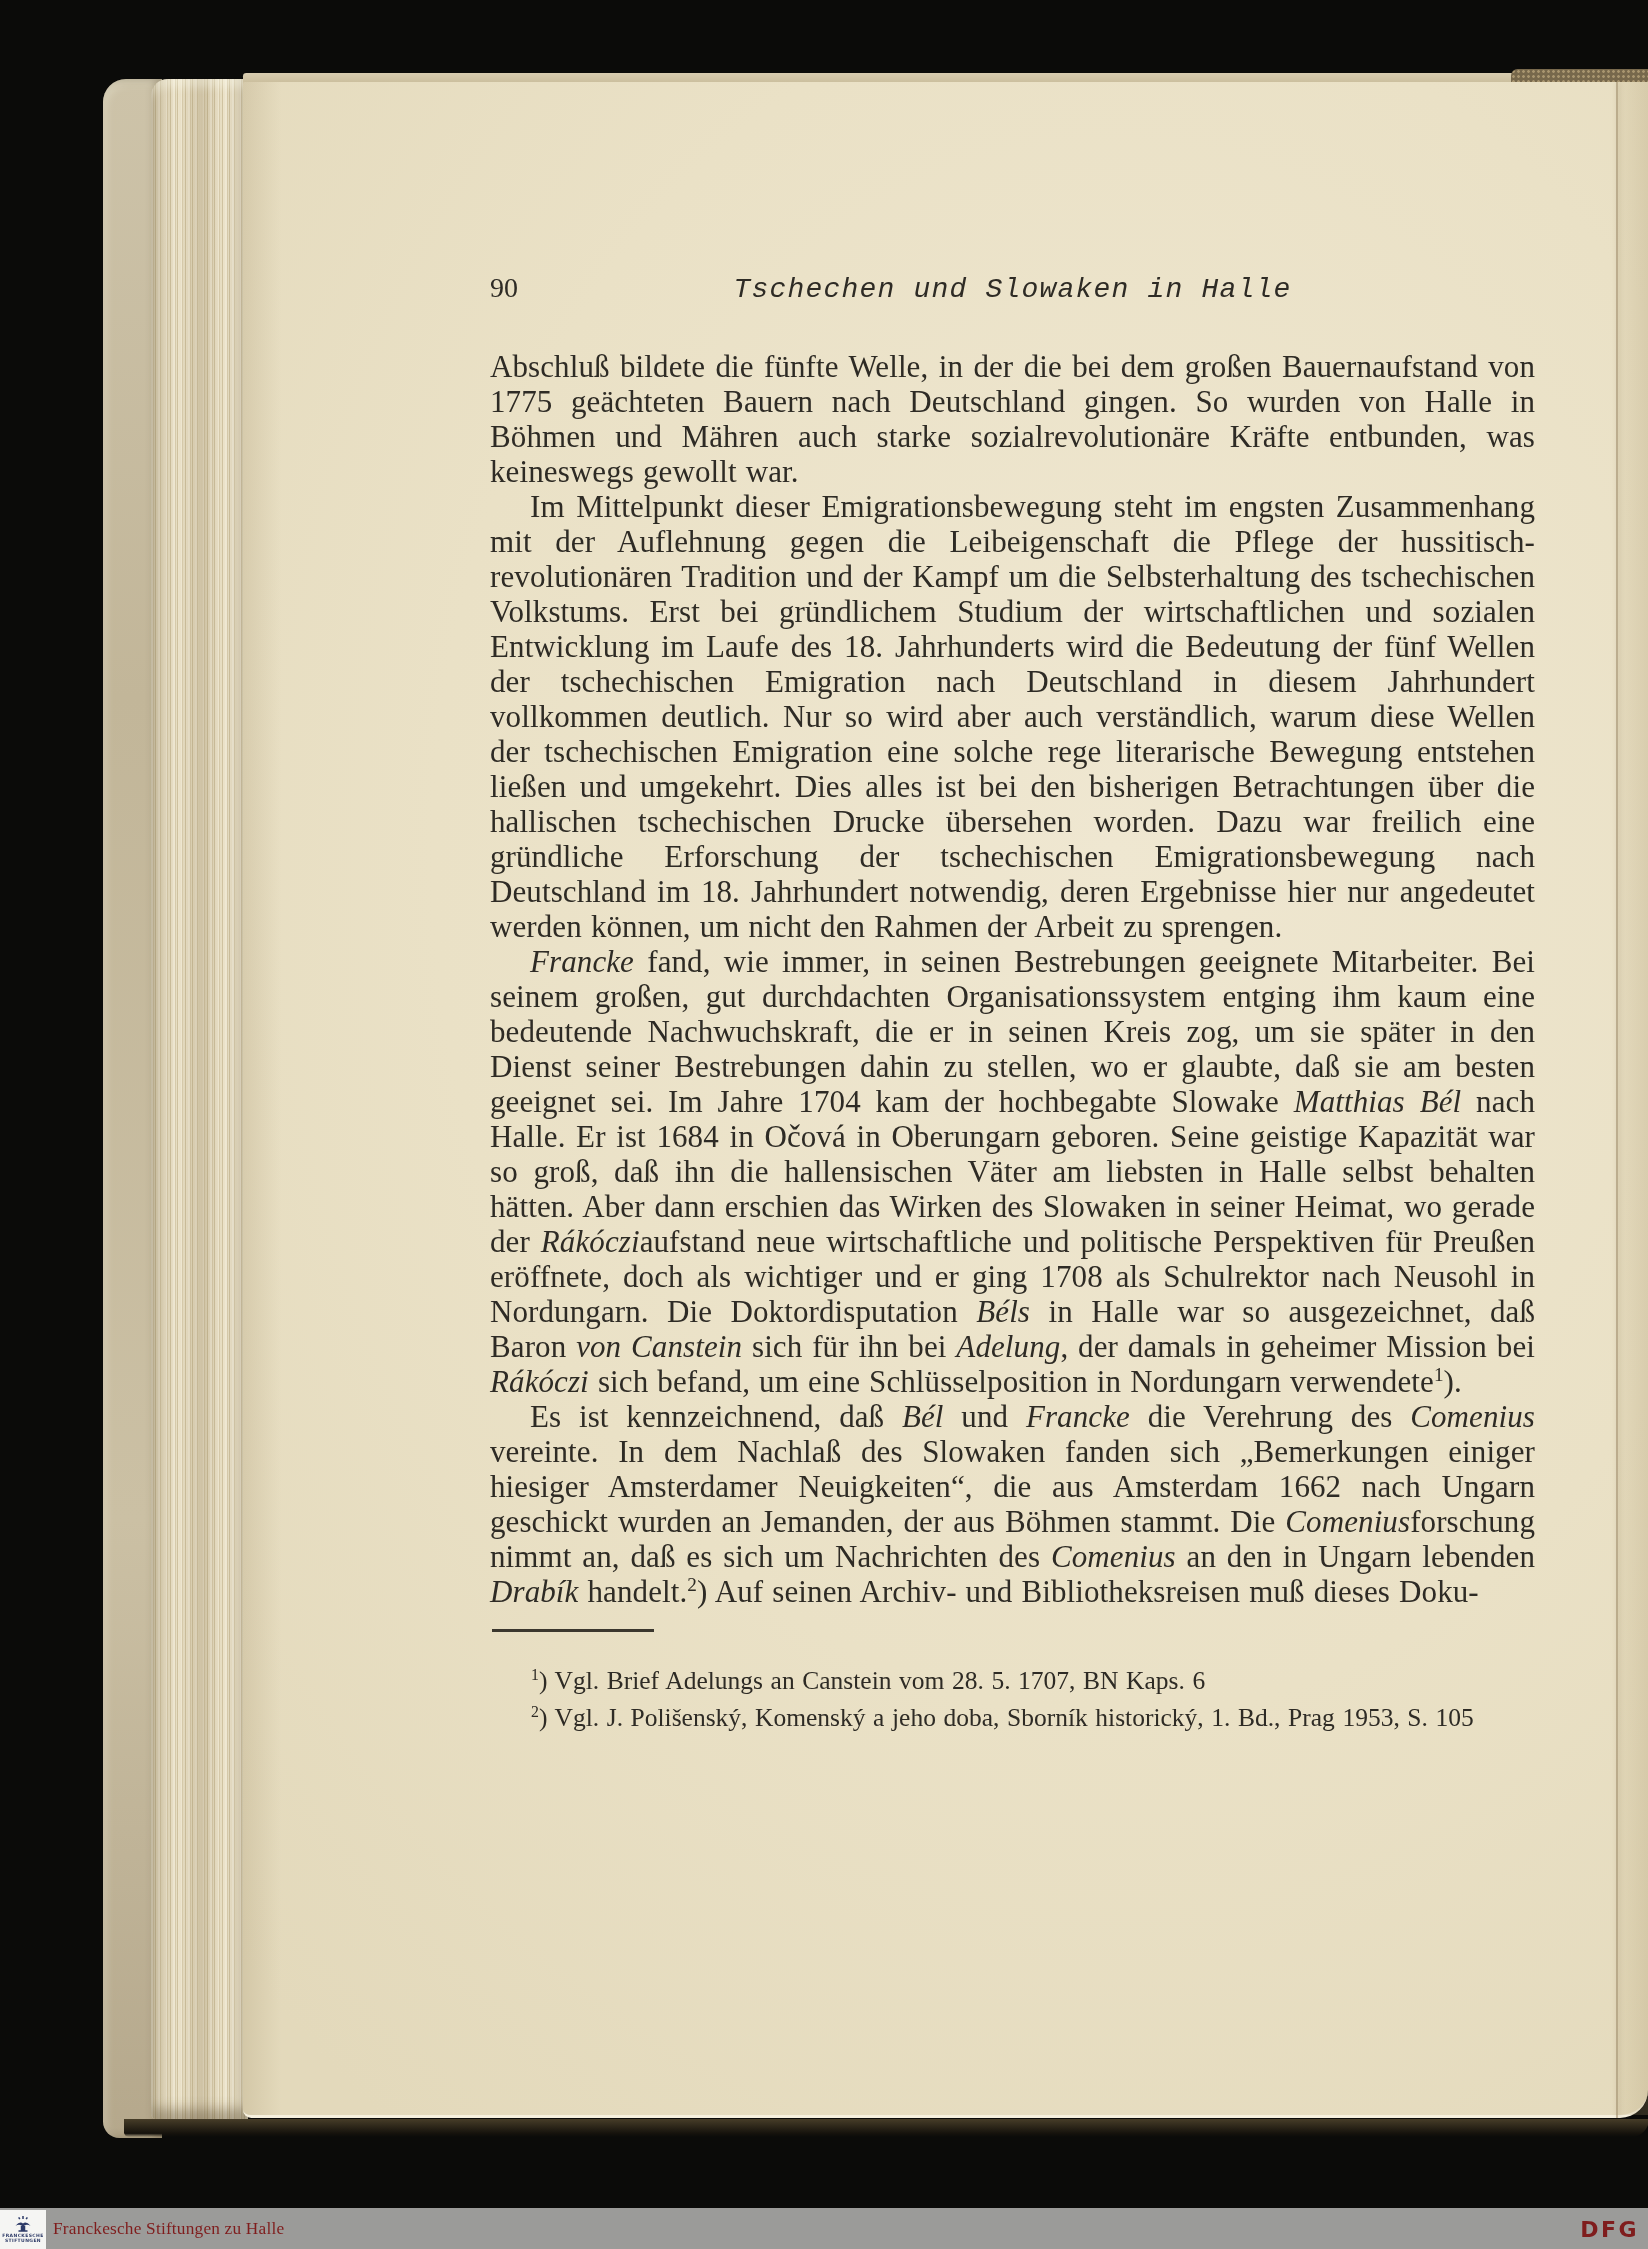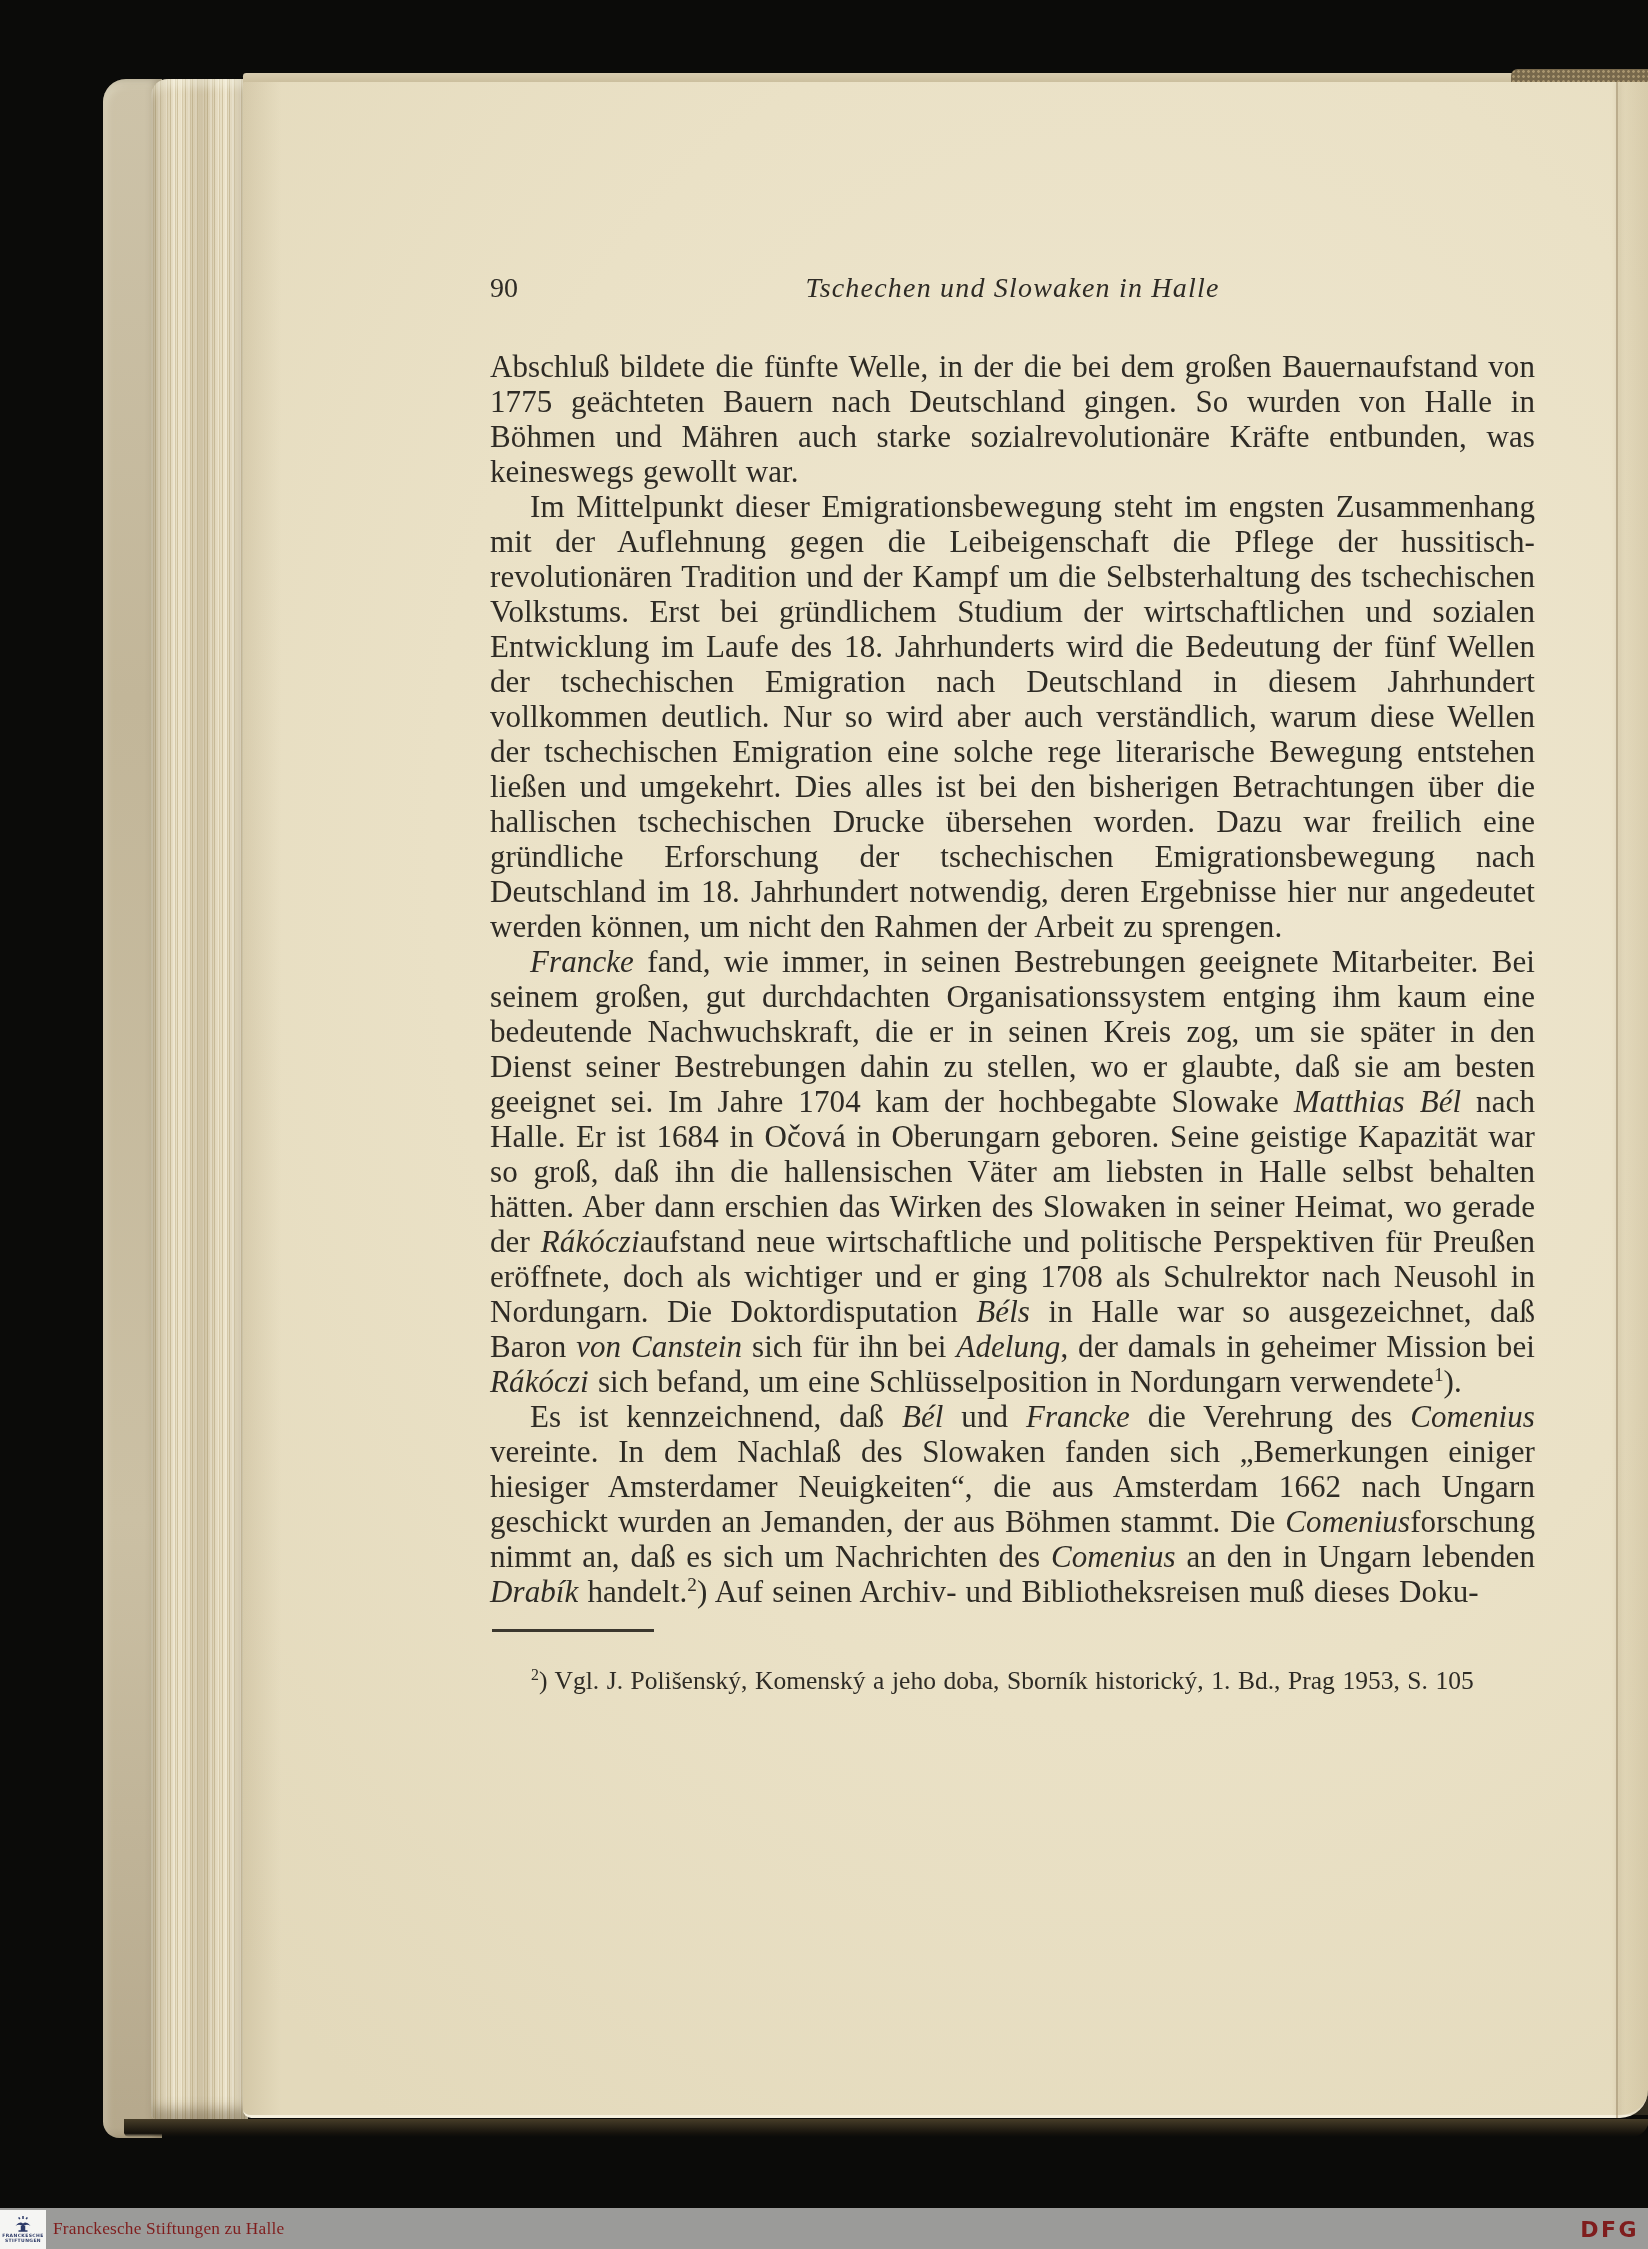--- a/index.html
+++ b/index.html
@@ -56,21 +56,21 @@
     position:absolute;left:124px;top:2119px;width:1525px;height:18px;
     background:linear-gradient(180deg,#473d28,#15120c 80%,rgba(0,0,0,0));
     border-radius:0 0 25px 6.6px;
   }
   
   .text-block{
     position:absolute;left:247px;top:190px;width:1045px;color:#2e2b25;
   }
   .page-header{position:relative;height:36px;text-align:center;font-size:28px;}
   .pagenum{position:absolute;left:0;top:0;}
-  .running-title{font-style:italic;letter-spacing:1.2px;}
+  .running-title{font-style:italic;letter-spacing:1.2px;font-family:Liberation Mono, monospace;}
   .body-text{margin-top:41px;}
   .para{
     margin:0;text-align:justify;font-size:31px;line-height:35px;
     text-indent:40px;word-spacing:1.2px;letter-spacing:0.1px;
   }
   .para.no-indent{text-indent:0;}
   .para i{font-style:italic;}
   sup{font-size:.62em;vertical-align:super;line-height:0;}
   .footnotes{margin-top:20px;font-size:25.5px;line-height:37px;}
   .fn-rule{width:162px;height:2.5px;background:#3b372e;margin:0 0 30px 1.6px;}
@@ -120,20 +120,21 @@
 
       <div class="body-text">
         <p class="para no-indent"><span>Abschluß bildete die fünfte Welle, in der die bei dem großen Bauernaufstand von 1775 geächteten Bauern nach Deutschland gingen. So wurden von Halle in Böhmen und Mähren auch starke sozialrevolutionäre Kräfte entbunden, was keineswegs gewollt war.</span></p>
         <p class="para"><span>Im Mittelpunkt dieser Emigrationsbewegung steht im engsten Zusammenhang mit der Auflehnung gegen die Leibeigenschaft die Pflege der hussitisch-revolutionären Tradition und der Kampf um die Selbsterhaltung des tschechischen Volkstums. Erst bei gründlichem Studium der wirtschaftlichen und sozialen Entwicklung im Laufe des 18. Jahrhunderts wird die Bedeutung der fünf Wellen der tschechischen Emigration nach Deutschland in diesem Jahrhundert vollkommen deutlich. Nur so wird aber auch verständlich, warum diese Wellen der tschechischen Emigration eine solche rege literarische Bewegung entstehen ließen und umgekehrt. Dies alles ist bei den bisherigen Betrachtungen über die hallischen tschechischen Drucke übersehen worden. Dazu war freilich eine gründliche Erforschung der tschechischen Emigrationsbewegung nach Deutschland im 18. Jahrhundert notwendig, deren Ergebnisse hier nur angedeutet werden können, um nicht den Rahmen der Arbeit zu sprengen.</span></p>
         <p class="para"><i>Francke</i><span> fand, wie immer, in seinen Bestrebungen geeignete Mitarbeiter. Bei seinem großen, gut durchdachten Organisationssystem entging ihm kaum eine bedeutende Nachwuchskraft, die er in seinen Kreis zog, um sie später in den Dienst seiner Bestrebungen dahin zu stellen, wo er glaubte, daß sie am besten geeignet sei. Im Jahre 1704 kam der hochbegabte Slowake </span><i>Matthias Bél</i><span> nach Halle. Er ist 1684 in Očová in Oberungarn geboren. Seine geistige Kapazität war so groß, daß ihn die hallensischen Väter am liebsten in Halle selbst behalten hätten. Aber dann erschien das Wirken des Slowaken in seiner Heimat, wo gerade der </span><i>Rákóczi</i><span>aufstand neue wirtschaftliche und politische Perspektiven für Preußen eröffnete, doch als wichtiger und er ging 1708 als Schulrektor nach Neusohl in Nordungarn. Die Doktordisputation </span><i>Béls</i><span> in Halle war so ausgezeichnet, daß Baron </span><i>von Canstein</i><span> sich für ihn bei </span><i>Adelung</i><span>, der damals in geheimer Mission bei </span><i>Rákóczi</i><span> sich befand, um eine Schlüsselposition in Nordungarn verwendete</span><sup>1</sup><span>).</span></p>
         <p class="para"><span>Es ist kennzeichnend, daß </span><i>Bél</i><span> und </span><i>Francke</i><span> die Verehrung des </span><i>Comenius</i><span> vereinte. In dem Nachlaß des Slowaken fanden sich „Bemerkungen einiger hiesiger Amsterdamer Neuigkeiten“, die aus Amsterdam 1662 nach Ungarn geschickt wurden an Jemanden, der aus Böhmen stammt. Die </span><i>Comenius</i><span>forschung nimmt an, daß es sich um Nachrichten des </span><i>Comenius</i><span> an den in Ungarn lebenden </span><i>Drabík</i><span> handelt.</span><sup>2</sup><span>) Auf seinen Archiv- und Bibliotheksreisen muß dieses Doku-</span></p>
       </div>
 
       <div class="footnotes">
         <div class="fn-rule"></div>
+        <p class="footnote"><sup>1</sup><span>) </span><span>Vgl. Brief Adelungs an Canstein vom 28. 5. 1707, BN Kaps. 6</span></p>
         <p class="footnote"><sup>2</sup><span>) </span><span>Vgl. J. Polišenský, Komenský a jeho doba, Sborník historický, 1. Bd., Prag 1953, S. 105</span></p>
       </div>
     </div>
   </div>
 
   <div class="page-bottom-shadow"></div>
 
   <div class="footer-bar">
     <div class="library-badge">
       <svg width="18" height="16.5" viewBox="0 0 24 22">

